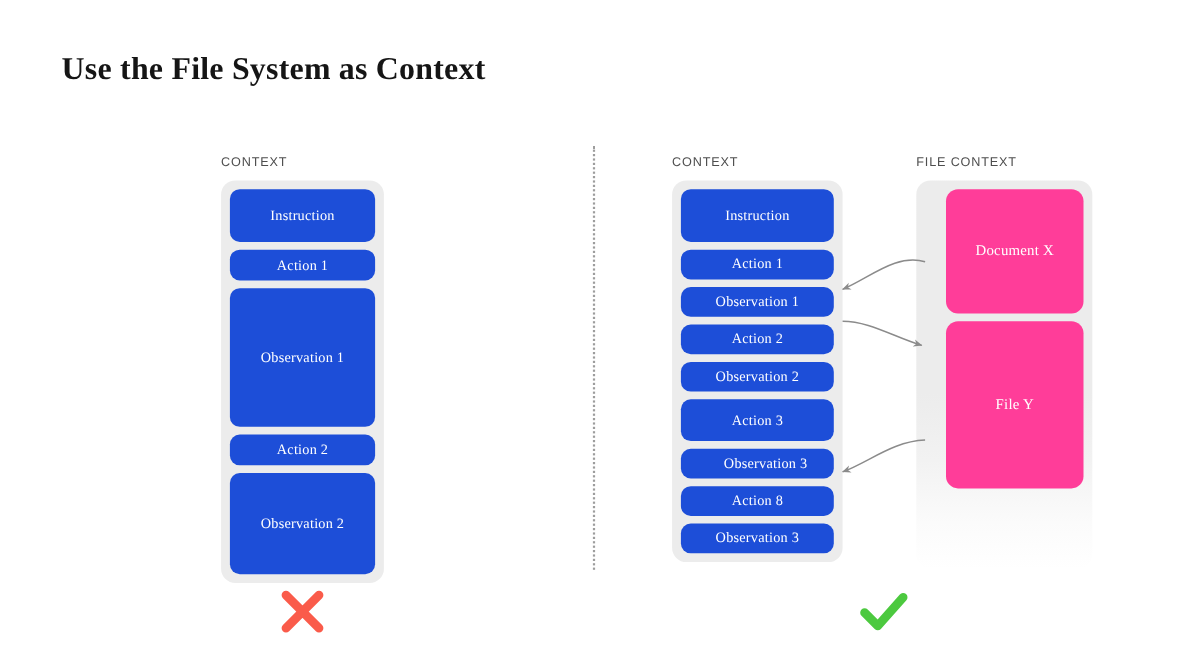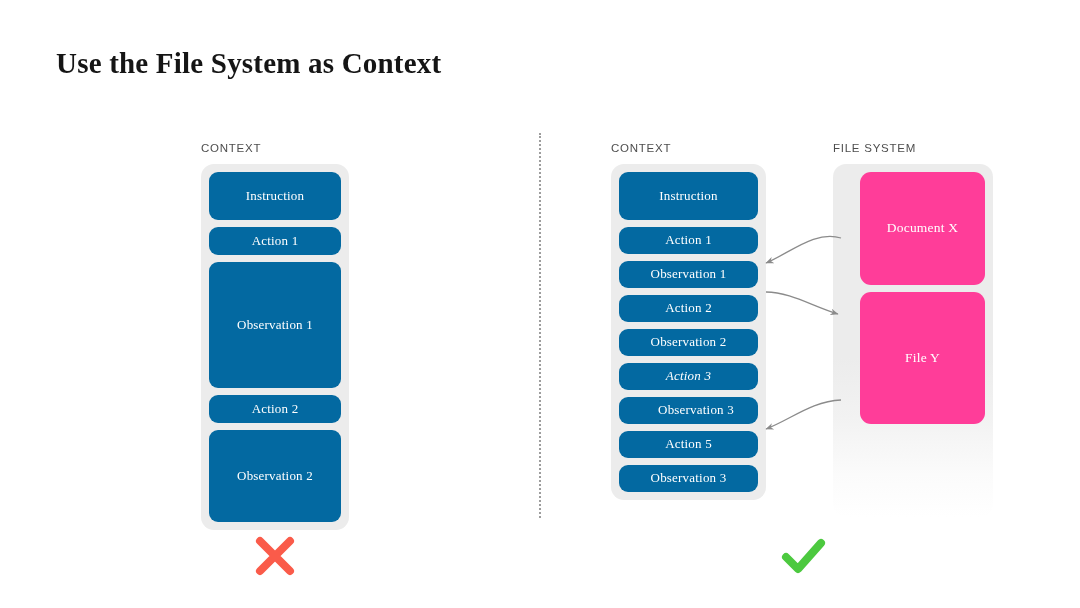--- a/index.html
+++ b/index.html
@@ -82,21 +82,21 @@
     justify-content: center;
     box-sizing: border-box;
     font-family: "Liberation Serif", serif;
     font-size: 13px;
     color: #ffffff;
     text-align: center;
     letter-spacing: 0.2px;
     line-height: 1.1;
   }
   .block:last-child { margin-bottom: 0; }
-  .block.gray { background: #0369a1; }
+  .block.gray { background: #1d4ed8; }
   .block.pink { background: #ff3d99; border-radius: 11px; }
   .block.pink { font-size: 13.5px; }
 
   
   .verdict {
     position: absolute;
     width: 60px;
     height: 60px;
   }
   .verdict svg { display: block; width: 100%; height: 100%; }
@@ -156,42 +156,42 @@
         </div>
         <div class="block gray" style="height: 27px;">
           <span>Observation 1</span>
         </div>
         <div class="block gray" style="height: 27px;">
           <span>Action 2</span>
         </div>
         <div class="block gray" style="height: 27px;">
           <span>Observation 2</span>
         </div>
-        <div class="block gray" style="height: 27px; font-style: italic;">
+        <div class="block gray" style="height: 38px;">
           <span>Action 3</span>
         </div>
         <div class="block gray" style="height: 27px; padding-left: 15px;">
           <span>Observation 3</span>
         </div>
         <div class="block gray" style="height: 27px;">
-          <span>Action 5</span>
+          <span>Action 8</span>
         </div>
         <div class="block gray" style="height: 27px;">
           <span>Observation 3</span>
         </div>
       </div>
   </div>
 
   <div class="column" id="filesystem" style="left:833px; top:142px; width:160px;">
-    <div class="column-label">FILE SYSTEM</div>
+    <div class="column-label">FILE CONTEXT</div>
     <div class="stack faded" id="fs-stack" style="height:353px;padding-left:27px;">
         <div class="block pink" style="height: 113px;">
           <span>Document X</span>
         </div>
-        <div class="block pink" style="height: 132px;">
+        <div class="block pink" style="height: 152px;">
           <span>File Y</span>
         </div>
       </div>
   </div>
 
   <div class="verdict" style="left:773px; top:526px;">
     <svg viewBox="0 0 60 60" aria-hidden="true">
       <path d="M13 31 L25 43 L48 17" stroke="#4cc93f" stroke-width="8" stroke-linecap="round" stroke-linejoin="round" fill="none"></path>
     </svg>
   </div>

